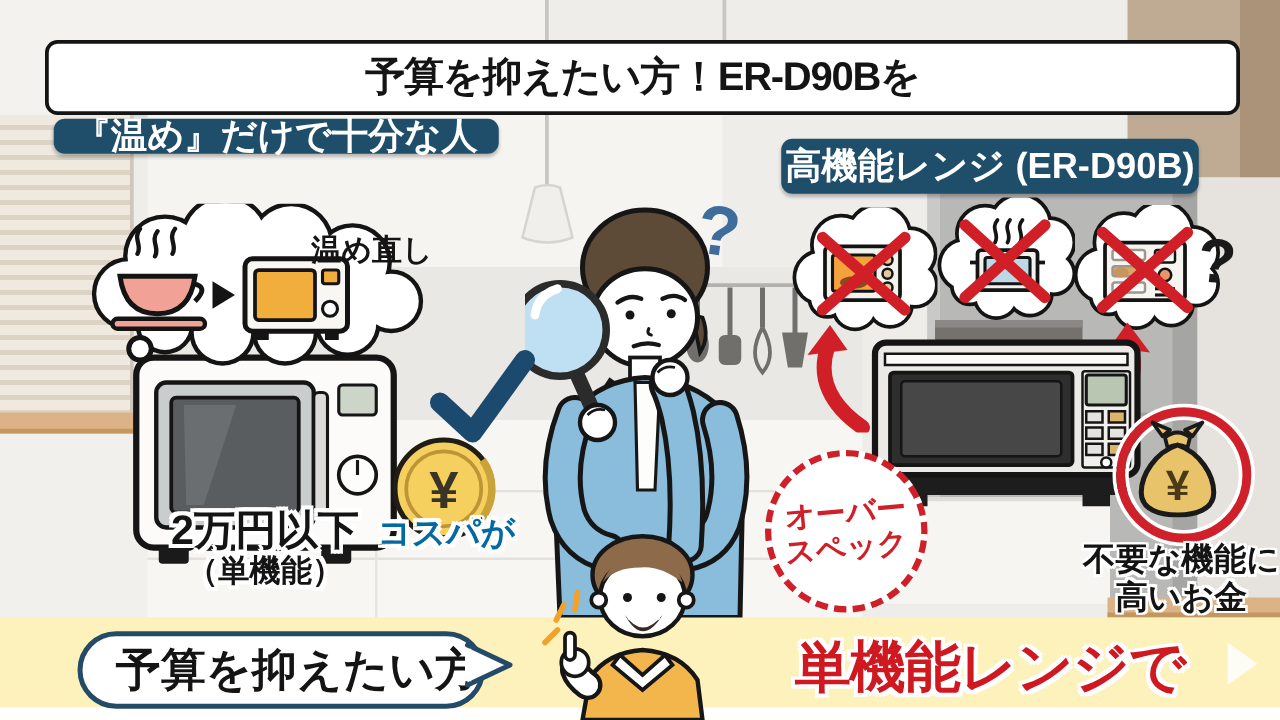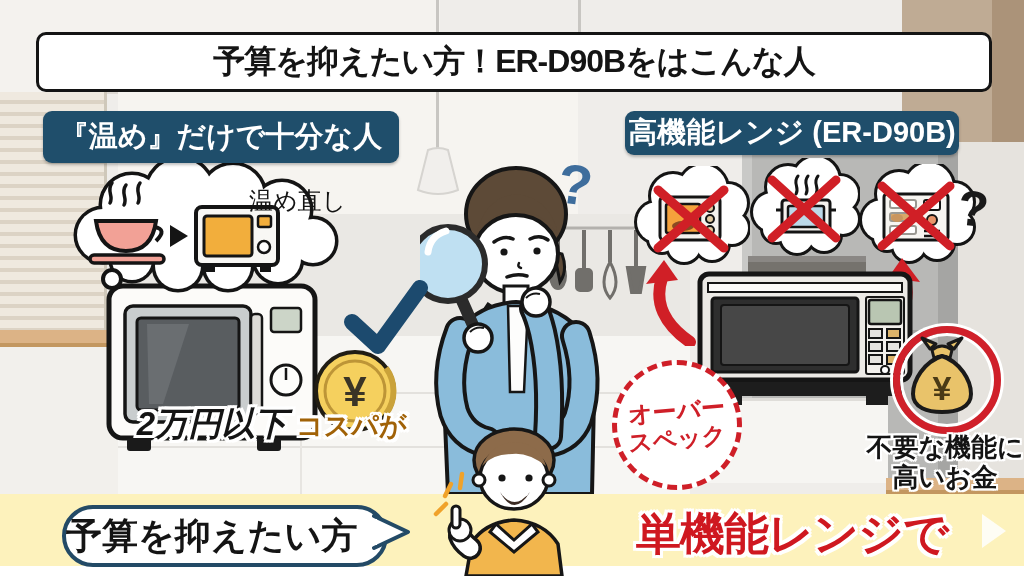--- a/index.html
+++ b/index.html
@@ -36,45 +36,45 @@
   .counter-right-front{left:640px;top:398px;width:248px;height:82px;background:#f6f5f2;border-top:3px solid #dfddd9;z-index:0;}
   .pendant-cord{left:436px;top:0;width:3px;height:148px;background:#c8c6c2;z-index:0;}
   .pendant-cord2{left:578px;top:0;width:3px;height:55px;background:#c8c6c2;z-index:0;}
   
   .title-banner{left:36px;top:32px;width:950px;height:54px;background:#fff;border:3px solid #141414;
     border-radius:10px;display:flex;align-items:center;justify-content:center;z-index:6;
     font-size:32px;font-weight:bold;color:#141414;letter-spacing:-1px;white-space:nowrap;}
   .title-banner .hl{color:#c7171e;}
   .badge{background:#1f4e6b;border-radius:9px;color:#fff;font-weight:bold;display:flex;
     align-items:center;justify-content:center;z-index:5;box-shadow:0 2px 3px rgba(0,0,0,.25);}
-  .badge-left{left:43px;top:111px;width:356px;height:52px;font-size:29px;text-align:center;}
+  .badge-left{left:43px;top:95px;width:356px;height:28px;font-size:29px;text-align:center;}
   .badge-right{left:625px;top:111px;width:334px;height:44px;font-size:29px;}
   
   .price{left:103px;top:406px;width:218px;text-align:center;font-weight:bold;color:#141414;z-index:2;}
-  .price .l1{font-size:33px;line-height:36px;font-style:italic;}
+  .price .l1{font-size:33px;line-height:36px;}
   .price .l2{font-size:25px;line-height:30px;}
-  .cospa{left:296px;top:410px;width:122px;text-align:left;font-weight:bold;color:#a16207;z-index:2;
+  .cospa{left:296px;top:410px;width:122px;text-align:center;font-weight:bold;color:#0369a1;z-index:2;
     font-size:27px;line-height:33px;}
-  .thought-text{left:245px;top:186px;width:105px;text-align:center;font-weight:normal;color:#141414;
+  .thought-text{left:245px;top:186px;width:105px;text-align:center;font-weight:bold;color:#141414;
     font-size:24px;line-height:30px;z-index:2;}
   .q-blue{left:558px;top:152px;font-size:56px;font-weight:bold;color:#3e6d9c;z-index:2;transform:rotate(8deg);}
   .q-black{left:958px;top:180px;font-size:50px;font-weight:bold;color:#1a1a1a;z-index:2;transform:rotate(6deg);}
   .overspec{left:612px;top:360px;width:120px;height:120px;background:#fff;border:5px dashed #cf1f28;
     border-radius:50%;display:flex;flex-direction:column;align-items:center;justify-content:center;z-index:2;}
   .overspec div{color:#cf1f28;font-weight:bold;font-size:24px;line-height:28px;transform:rotate(-5deg);}
   .money-ring{left:893px;top:326px;width:94px;height:94px;border:7px solid #d0202a;border-radius:50%;
     box-shadow:0 0 0 3px #fff, inset 0 0 0 3px #fff;z-index:2;}
   .money-text{left:856px;top:432px;width:178px;text-align:center;font-weight:bold;color:#141414;z-index:2;}
   .money-text .l1{font-size:26px;line-height:30px;}
   .money-text .l2{font-size:26px;line-height:31px;}
   
   .bottom-strip{left:0;top:494px;width:1024px;height:72px;background:#fdf2bc;z-index:3;}
   .bottom-white{left:0;top:566px;width:1024px;height:10px;background:#fff;z-index:3;}
   .speech{left:62px;top:505px;width:318px;height:54px;background:#fff;border:4px solid #234a66;
-    border-radius:31px;display:flex;align-items:center;justify-content:flex-start;z-index:5;
+    border-radius:31px;display:flex;align-items:center;justify-content:flex-end;z-index:5;
     font-size:36px;font-weight:bold;color:#141414;}
   .speech-tail{left:372px;top:512px;z-index:5;}
   .conclusion{left:592px;top:504px;width:400px;text-align:center;font-size:45px;font-weight:bold;
     color:#cf1820;z-index:5;letter-spacing:-1px;}
   .white-chevron{left:982px;top:514px;z-index:5;opacity:.85;}
   .svg-abs{position:absolute;}
 </style>
 </head>
 <body>
 
@@ -219,20 +219,21 @@
     <polygon points="44,44 86,44 60,124 46,124" fill="#6a6e71"></polygon>
     <rect x="148" y="34" width="11" height="100" rx="4" fill="#dddbd7" stroke="#151515" stroke-width="2.5"></rect>
     <rect x="168" y="28" width="30" height="24" rx="3" fill="#ccd5c8" stroke="#151515" stroke-width="2.5"></rect>
     <circle cx="183" cy="100" r="15" fill="#fdfdfb" stroke="#151515" stroke-width="3"></circle>
     <line x1="183" y1="88" x2="183" y2="100" stroke="#151515" stroke-width="2.5"></line>
     <rect x="24" y="158" width="24" height="13" rx="3" fill="#1a1a1a"></rect>
     <rect x="154" y="158" width="24" height="13" rx="3" fill="#1a1a1a"></rect>
   </svg>
   <div class="abs price outlined">
     <div class="l1">2万円以下</div>
+    <div class="l2">（単機能）</div>
   </div>
 
   
   <svg class="svg-abs" style="left:340px;top:276px;z-index:2;" width="90" height="82" viewBox="0 0 90 82">
     <polyline points="12,46 38,70 80,12" fill="none" stroke="#1c4a6e" stroke-width="16" stroke-linecap="round" stroke-linejoin="round"></polyline>
   </svg>
   <svg class="svg-abs" style="left:312px;top:348px;z-index:2;" width="86" height="86" viewBox="0 0 86 86">
     <circle cx="43" cy="43" r="39" fill="#f5d05e" stroke="#211d14" stroke-width="4"></circle>
     <circle cx="43" cy="43" r="30" fill="none" stroke="#bd9537" stroke-width="3"></circle>
     <path d="M74,20 a39,39 0 0 1 0,46" fill="none" stroke="#caa23a" stroke-width="6"></path>
@@ -447,16 +448,15 @@
   <div class="abs conclusion outlined">単機能レンジでOK！</div>
   <svg class="svg-abs white-chevron" width="24" height="34" viewBox="0 0 24 34">
     <polygon points="0,0 24,17 0,34" fill="#ffffff"></polygon>
   </svg>
 
   
   <div class="abs badge badge-left">『温め』だけで十分な人</div>
   <div class="abs badge badge-right">高機能レンジ (ER-D90B)</div>
   <div class="abs title-banner">
     <span>予算を抑えたい方！ER-D90Bを</span>
-        <span>はこんな人</span>
   </div>
 
 </circle_placeholder></div>
 
 </body></html>

